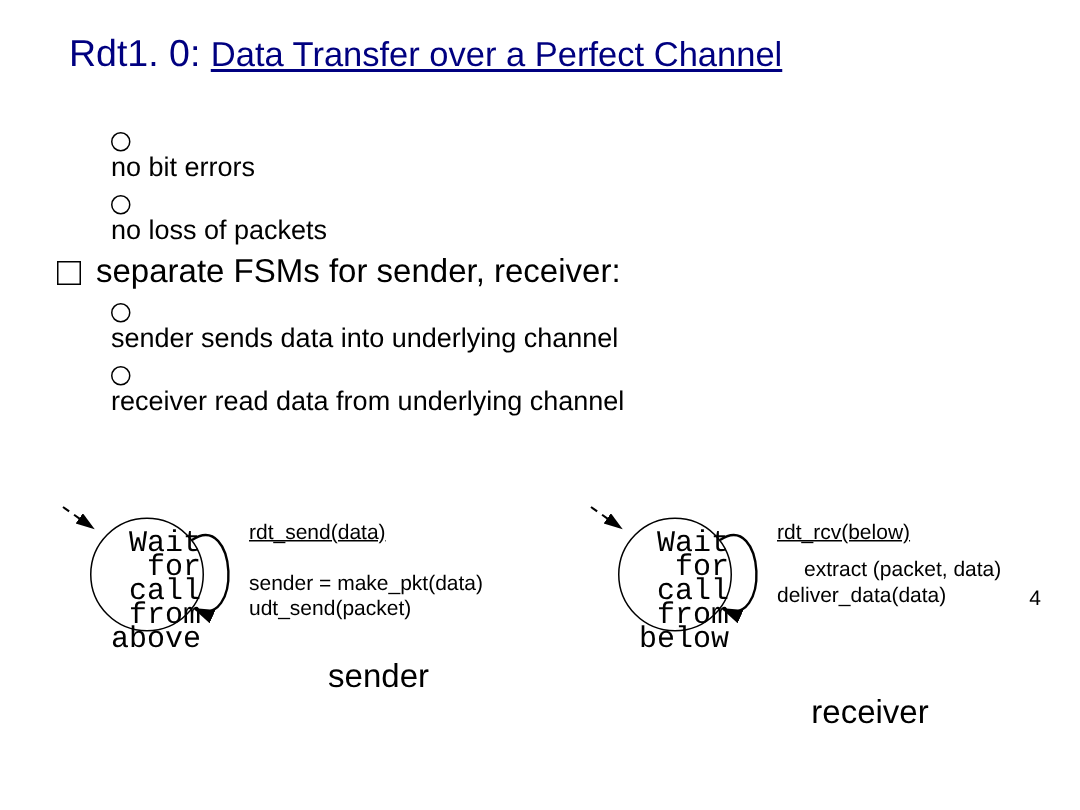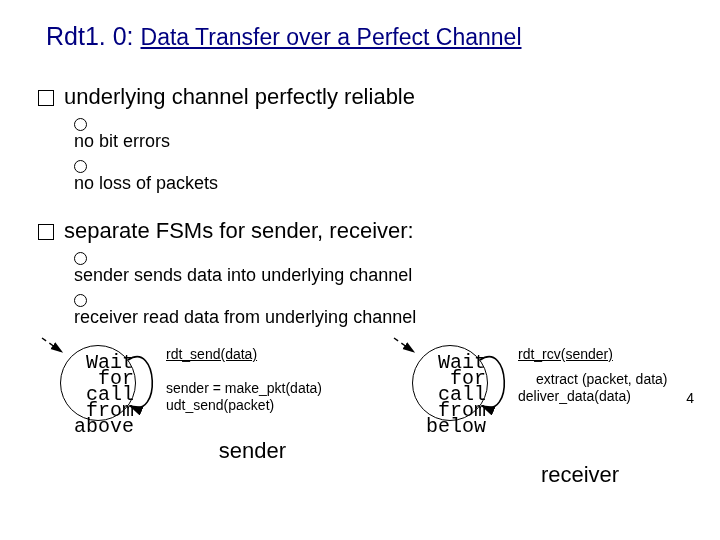--- a/index.html
+++ b/index.html
@@ -110,33 +110,29 @@
 <body>
 
 <div class="slide">
 
   <div class="title">
     <span class="lead">Rdt1. 0:</span>
     <span class="sub">Data Transfer over a Perfect Channel</span>
   </div>
 
   <div class="bullets">
-    <div class="b1">
-      <span class="mark"></span>
-      <span>underlying channel perfectly reliable</span>
-    </div>
     <div class="b2">
       <span class="mark"></span>
       <span>no bit errors</span>
     </div>
     <div class="b2">
       <span class="mark"></span>
       <span>no loss of packets</span>
     </div>
-    <div class="b1" style="margin-top:24px;">
+    <div class="b1" style="margin-top:4px;">
       <span class="mark"></span>
       <span>separate FSMs for sender, receiver:</span>
     </div>
     <div class="b2">
       <span class="mark"></span>
       <span>sender sends data into underlying channel</span>
     </div>
     <div class="b2">
       <span class="mark"></span>
       <span>receiver read data from underlying channel</span>
@@ -152,21 +148,21 @@
   <div class="small-text" style="left:166px; top:380px;">sender = make_pkt(data)</div>
   <div class="small-text" style="left:166px; top:397px;">udt_send(packet)</div>
 
   <div class="role" style="left:166px; top:438px; width:120px;text-align:right;">sender</div>
 
   <div class="state-circle" style="left:412px; top:345px; width:74px; height:74px;"></div>
   <div class="state-label" style="left:412px; top:355px; width:74px; white-space:pre-line;">Wait for
 call from
 below</div>
 
-  <div class="small-text" style="left:518px; top:346px; text-decoration: underline;">rdt_rcv(sender)</div>
+  <div class="small-text" style="left:518px; top:346px; text-decoration: underline;">rdt_rcv(below)</div>
   <div class="small-text" style="left:488px; top:371px;margin-left:48px;">extract (packet, data)</div>
   <div class="small-text" style="left:518px; top:388px;">deliver_data(data)</div>
 
   <div class="role" style="left:510px; top:438px; width:140px;margin-top:24px;">receiver</div>
 
   <div class="pagenum">4</div>
 
   <svg class="overlay" width="720" height="540">
     <defs>
       <marker id="arrow" markerWidth="10" markerHeight="10" refX="8" refY="3" orient="auto">

